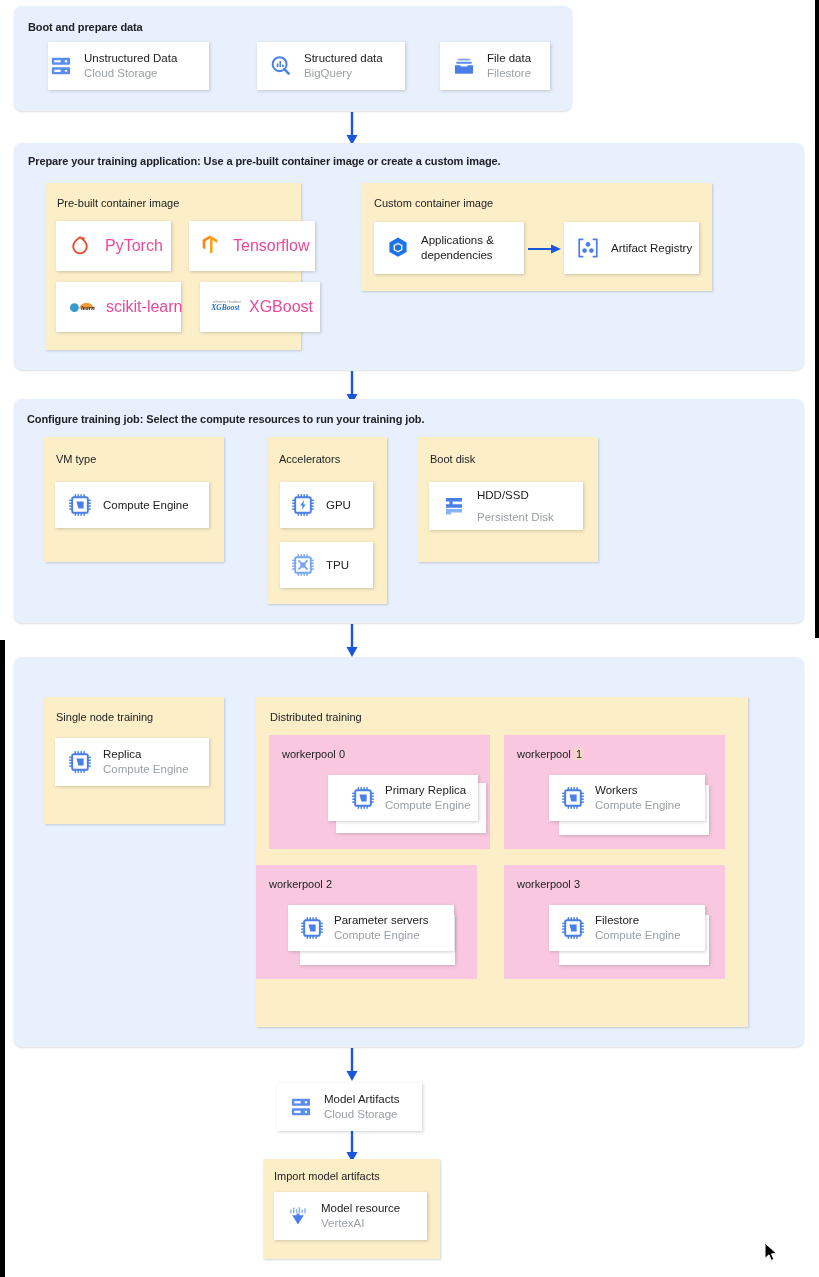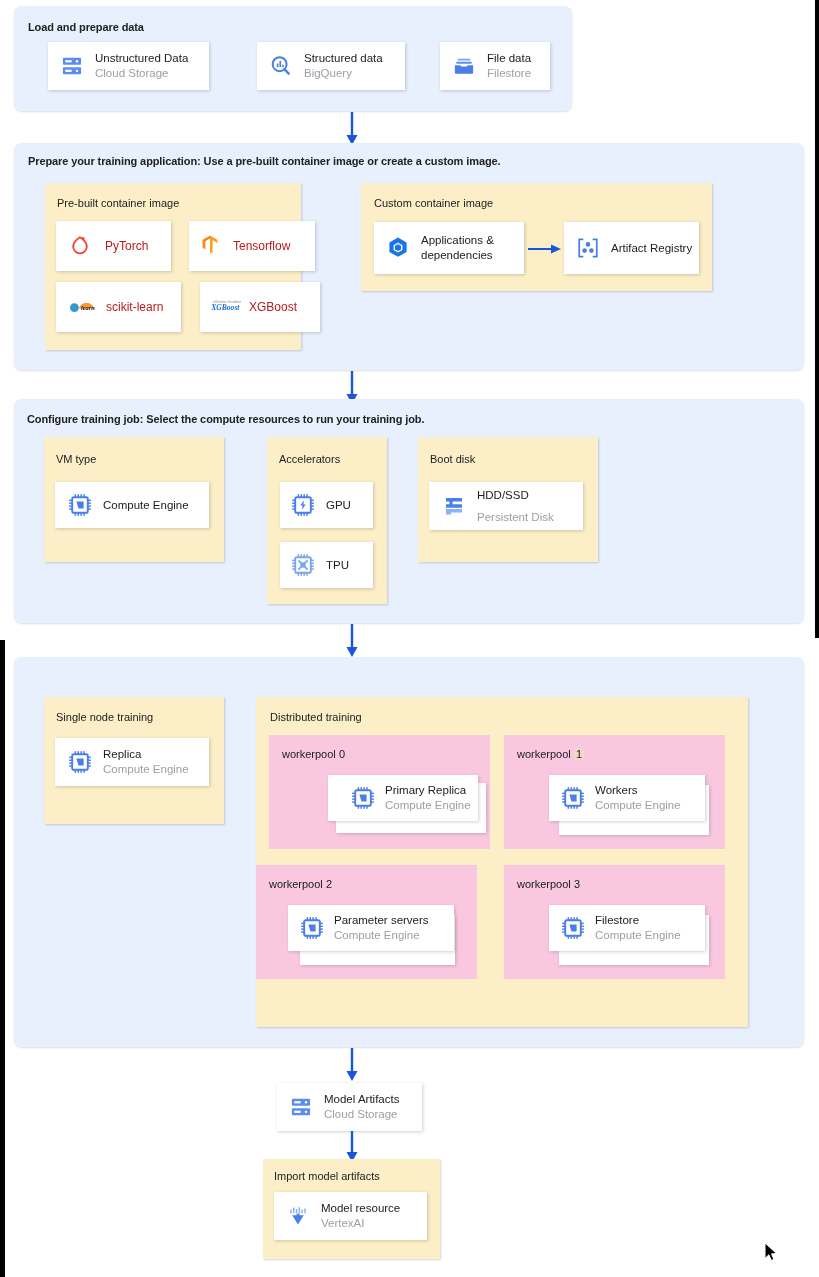--- a/index.html
+++ b/index.html
@@ -73,40 +73,40 @@
   
   .stackwrap { position:absolute; }
   .stackwrap .sheet {
     position:absolute; background:#fff;
     box-shadow: 1px 1px 3px rgba(60,64,67,.25);
   }
 
   
   .fw { position:absolute; background:#fff; display:flex; align-items:center;
         box-shadow: 1px 1px 3px rgba(60,64,67,.25); }
-  .fw .lbl { font-size:12px; color:#b91c1c; white-space:nowrap; }
+  .fw .lbl { font-size:16px; color:#ec4899; white-space:nowrap; }
 
   
   .conn { position:absolute; }
 
   
   #cursor { position:absolute; left:764px; top:1242px; }
 </style>
 </head>
 <body>
 
 <div id="canvas">
 
   <div class="edge-bar" id="edge-right"></div>
   <div class="edge-bar" id="edge-left"></div>
 
   <div class="stage" style="left:14px; top:6px; width:558px; height:105px;">
-    <div class="stage-title" style="left:14px; top:15px;">Load and prepare data</div>
-
-    <div class="card" style="left:34px; top:36px; width:161px; height:48px; padding-left:11px;">
+    <div class="stage-title" style="left:14px; top:15px;">Boot and prepare data</div>
+
+    <div class="card" style="left:34px; top:36px; width:161px; height:48px; ">
       <span class="ico" style="width:26px;">
         <svg width="22" height="20" viewBox="0 0 24 22">
           <rect x="2" y="2" width="20" height="7.5" rx="1" fill="#5b8def"></rect>
           <rect x="4.6" y="4.6" width="7" height="2.4" fill="#fff"></rect>
           <circle cx="17.5" cy="5.8" r="1.3" fill="#fff"></circle>
           <rect x="2" y="12.5" width="20" height="7.5" rx="1" fill="#5b8def"></rect>
           <rect x="4.6" y="15.1" width="7" height="2.4" fill="#fff"></rect>
           <circle cx="17.5" cy="16.3" r="1.3" fill="#fff"></circle>
         </svg>
       </span>

